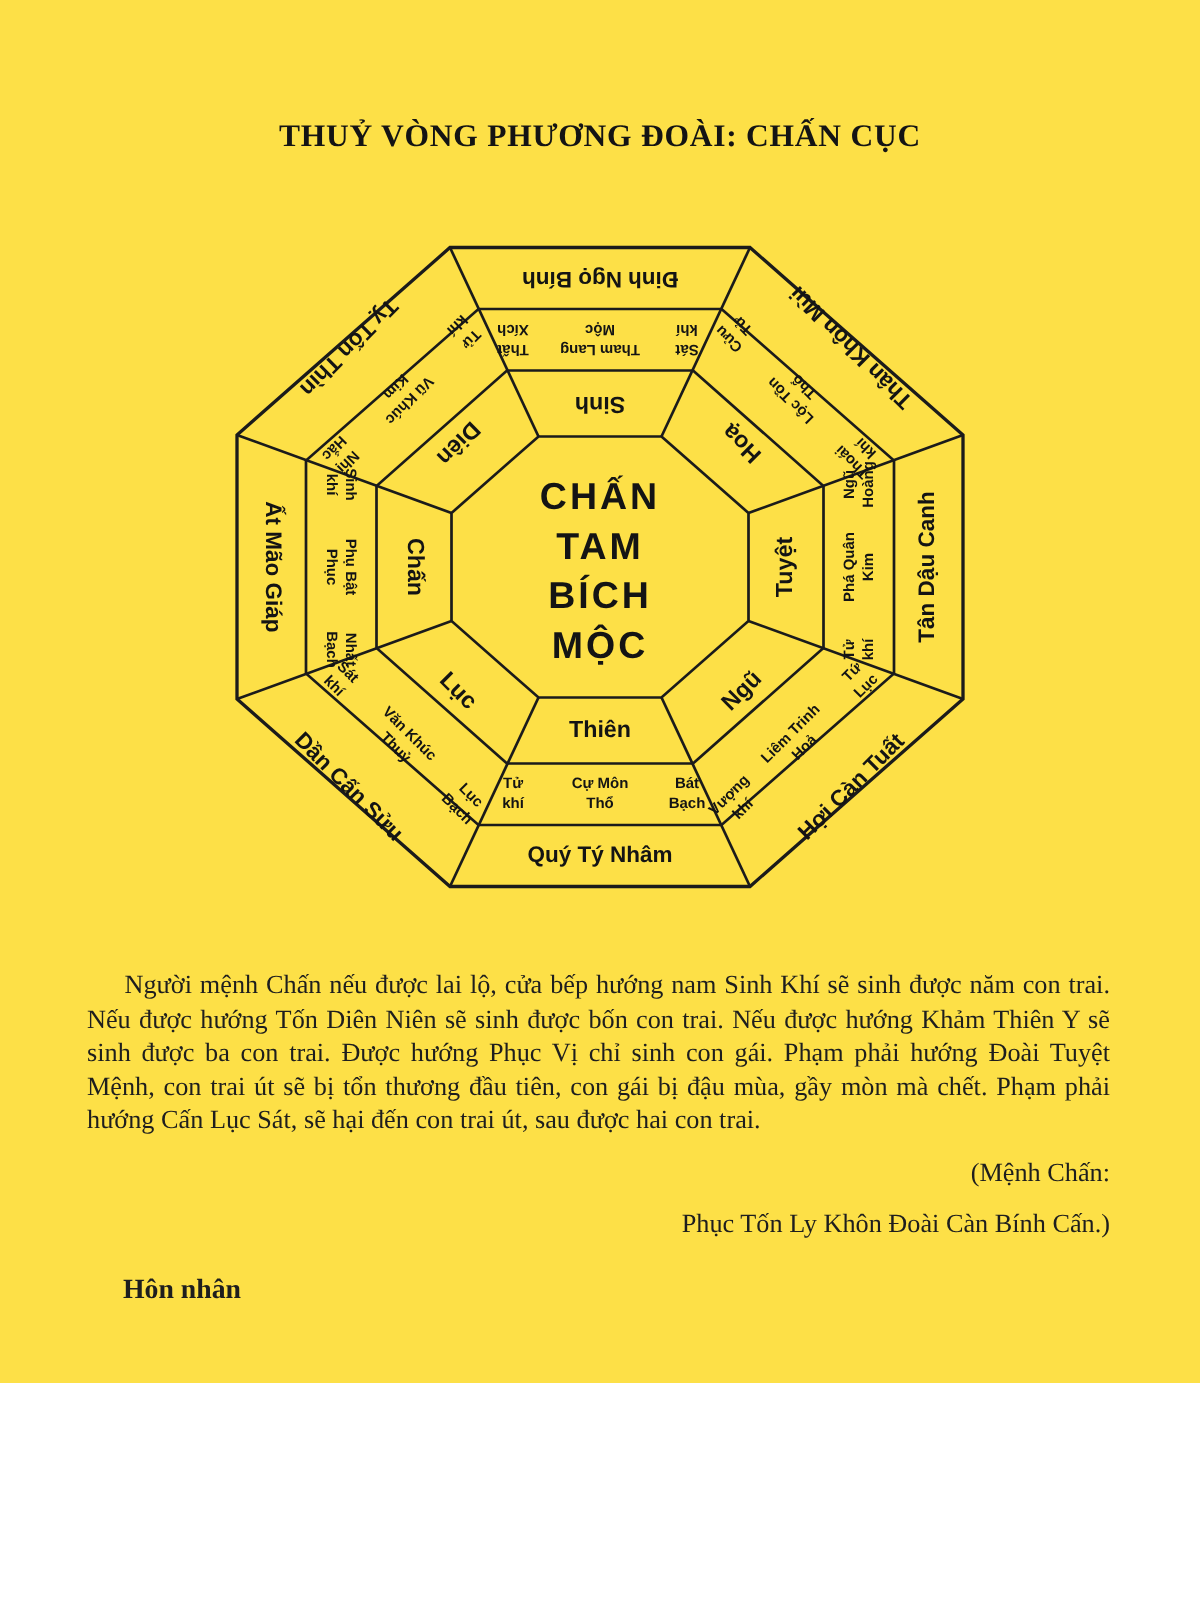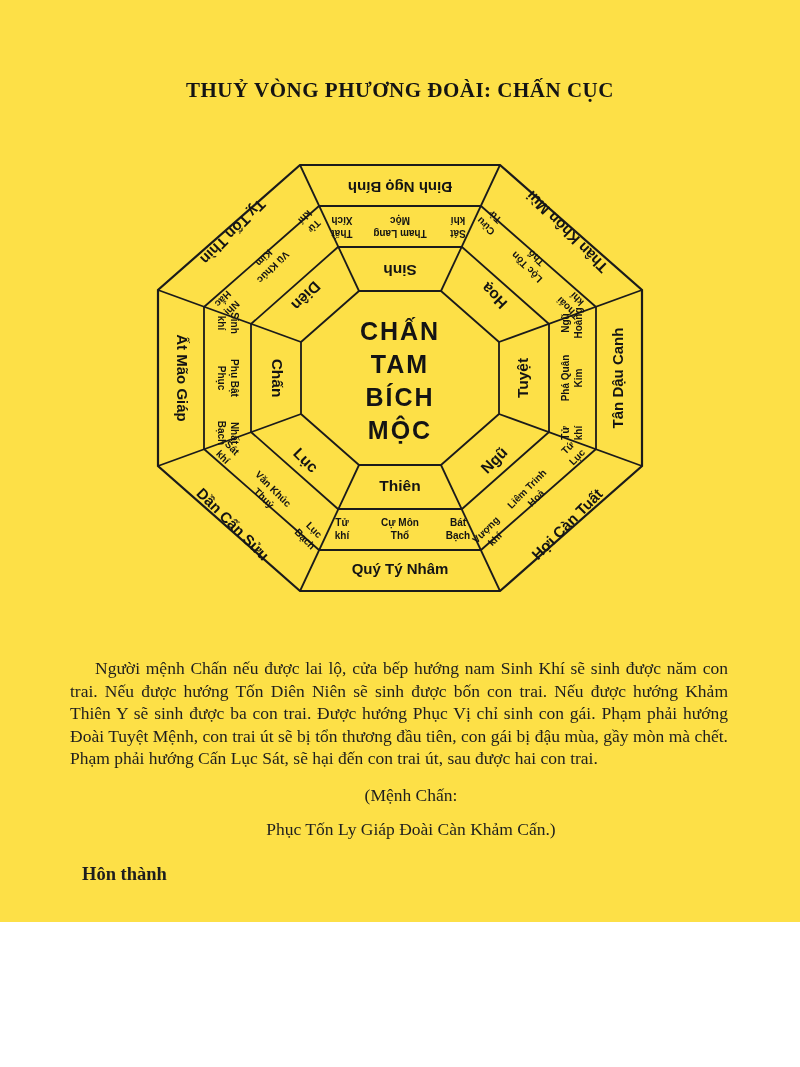--- a/index.html
+++ b/index.html
@@ -11,22 +11,22 @@
   .diagram polygon{fill:none;stroke:#1b1b1b;}
   .diagram line{stroke:#1b1b1b;stroke-width:1.8;}
   .diagram text{fill:#141414;font-family:"Liberation Sans", sans-serif;font-weight:bold;
                 text-anchor:middle;dominant-baseline:middle;}
   .olab{font-size:15px;}
   .ilab{font-size:15.5px;}
   .mtxt{font-size:10px;}
   .ctr{font-size:25px;letter-spacing:2px;}
   .body-text{position:absolute;top:645px;left:58px;width:682px;
              font-size:17.5px;line-height:22.5px;text-align:justify;}
-  .para{margin:12px;text-indent:25px;}
-  .menh-line{margin:7px 0 0 24px;line-height:27px;text-align:center;}
+  .para{margin:0;text-indent:25px;}
+  .menh-line{margin:7px 0 0 24px;line-height:27px;text-align:right;}
   .first-menh{margin-top:10px;}
   .marriage-heading{margin:20px 0 0 24px;font-size:18.5px;font-weight:bold;text-align:left;}
   .para2{margin-top:9px;}
   .page-num{position:absolute;top:1017px;left:0;right:0;text-align:center;
             font-family:"Liberation Sans", sans-serif;font-weight:bold;font-size:20px;color:#111;}
   .watermark{position:absolute;top:1013px;left:615px;height:44px;display:flex;align-items:center;}
   .wm-text{font-style:italic;font-weight:bold;font-size:22px;color:#c5493d;margin-left:9px;
            font-family:"Liberation Serif", serif;white-space:nowrap;}
 </style>
 </head>
@@ -142,22 +142,22 @@
       <text class="mtxt" x="138" y="125.5">Kim</text>
       <text class="mtxt" x="196" y="112.5">Nhị</text>
       <text class="mtxt" x="196" y="125.5">Hắc</text>
     </g>
     <text class="ilab" x="175" y="152" transform="rotate(135,175,152)">Diên</text>
   </svg>
 
   <div class="body-text">
     <p class="para">Người mệnh Chấn nếu được lai lộ, cửa bếp hướng nam Sinh Khí sẽ sinh được năm con trai. Nếu được hướng Tốn Diên Niên sẽ sinh được bốn con trai. Nếu được hướng Khảm Thiên Y sẽ sinh được ba con trai. Được hướng Phục Vị chỉ sinh con gái. Phạm phải hướng Đoài Tuyệt Mệnh, con trai út sẽ bị tổn thương đầu tiên, con gái bị đậu mùa, gầy mòn mà chết. Phạm phải hướng Cấn Lục Sát, sẽ hại đến con trai út, sau được hai con trai.</p>
     <p class="menh-line first-menh">(Mệnh Chấn:</p>
-    <p class="menh-line">Phục Tốn Ly Giáp Đoài Càn Khảm Cấn.)</p>
-    <p class="marriage-heading">Hôn thành</p>
+    <p class="menh-line">Phục Tốn Ly Khôn Đoài Càn Bính Cấn.)</p>
+    <p class="marriage-heading">Hôn nhân</p>
   </div>
 
   <div class="page-num">156</div>
 
   <div class="watermark">
     <svg width="40" height="40" viewBox="0 0 40 40">
       <rect x="0.5" y="0.5" width="39" height="39" rx="3" fill="#e2907e" stroke="#cf7a68"></rect>
       <rect x="4" y="4" width="32" height="32" fill="#f3e3da"></rect>
       <circle cx="20" cy="20" r="13" fill="#ffffff" stroke="#4a4a4e" stroke-width="1"></circle>
       <path d="M20 7 a13 13 0 0 1 0 26 a6.5 6.5 0 0 1 0 -13 a6.5 6.5 0 0 0 0 -13 z" fill="#3a3a40"></path>

